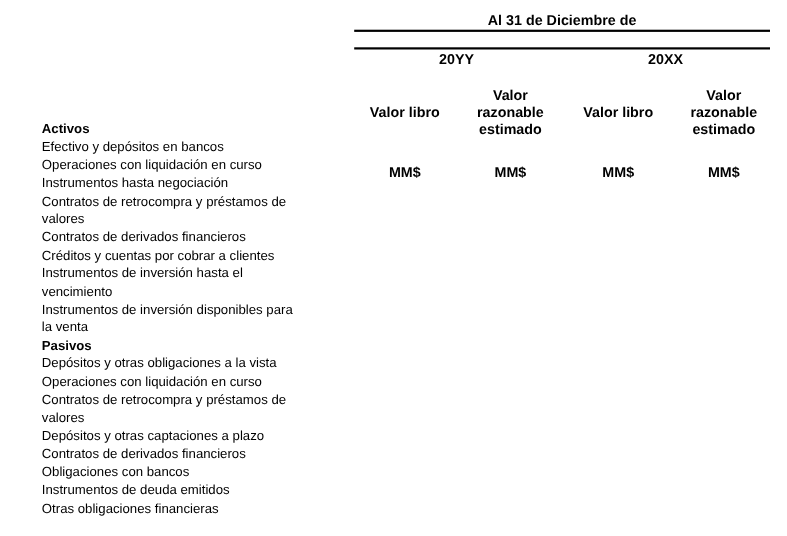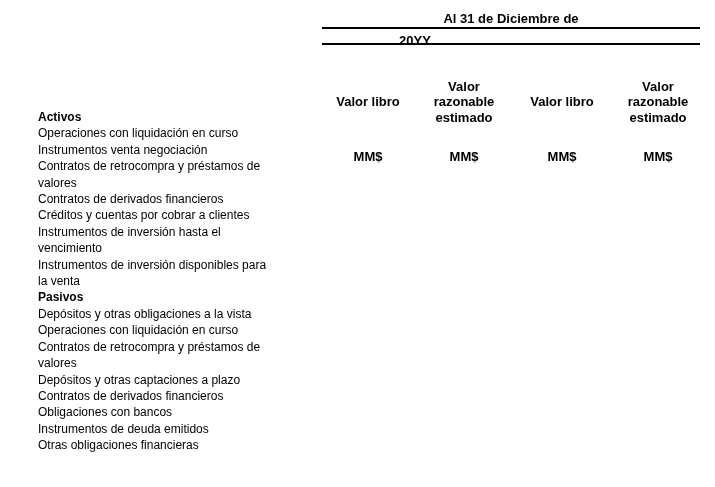--- a/index.html
+++ b/index.html
@@ -31,21 +31,21 @@
     position: absolute;
     left: 322px;
     width: 378px;
     height: 2px;
     background: #000000;
   }
   .rule-top    { top: 27px; }
   .rule-years  { top: 43px; }
   .year-label {
     position: absolute;
-    top: 34px;
+    top: 47px;
     width: 190px;
     text-align: center;
     font-weight: bold;
     font-size: 13px;
     line-height: 14px;
   }
   .year-left  { left: 320px; }
   .year-right { left: 510px; }
   .colhead {
     position: absolute;
@@ -96,40 +96,42 @@
 </style>
 </head>
 <body>
 
 <div class="page">
 
   <div class="hdr-title">Al 31 de Diciembre de</div>
   <div class="rule rule-top"></div>
 
   <div class="year-label year-left">20YY</div>
+  <div class="year-label year-right">20XX</div>
   <div class="rule rule-years"></div>
 
   <div class="colhead col-1">Valor libro</div>
   <div class="colhead col-2">Valor
 razonable
 estimado</div>
   <div class="colhead col-3">Valor libro</div>
   <div class="colhead col-4">Valor
 razonable
 estimado</div>
 
   <div class="unit col-1">MM$</div>
   <div class="unit col-2">MM$</div>
   <div class="unit col-3">MM$</div>
   <div class="unit col-4">MM$</div>
 
   <div class="stub">
       <div class="section-title">Activos</div>
+      <div class="line-item">Efectivo y depósitos en bancos</div>
       <div class="line-item">Operaciones con liquidación en curso</div>
-      <div class="line-item">Instrumentos venta negociación</div>
+      <div class="line-item">Instrumentos hasta negociación</div>
       <div class="line-item">Contratos de retrocompra y préstamos de
 valores</div>
       <div class="line-item">Contratos de derivados financieros</div>
       <div class="line-item">Créditos y cuentas por cobrar a clientes</div>
       <div class="line-item">Instrumentos de inversión hasta el
 vencimiento</div>
       <div class="line-item">Instrumentos de inversión disponibles para
 la venta</div>
       <div class="section-title">Pasivos</div>
       <div class="line-item">Depósitos y otras obligaciones a la vista</div>

